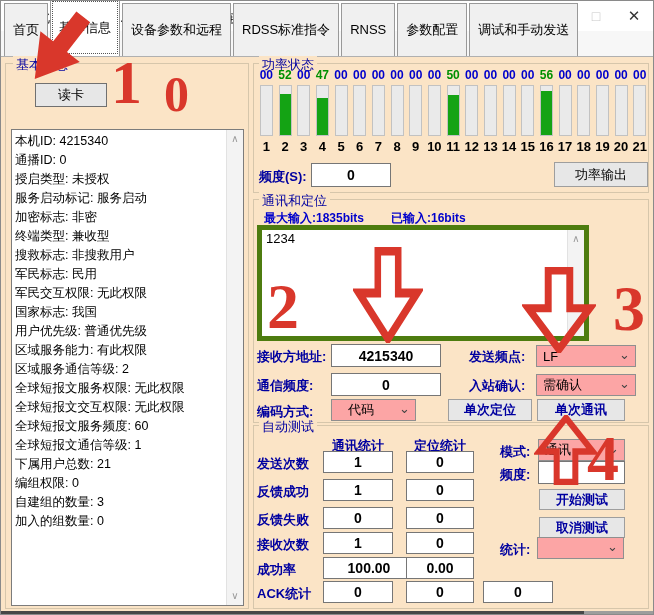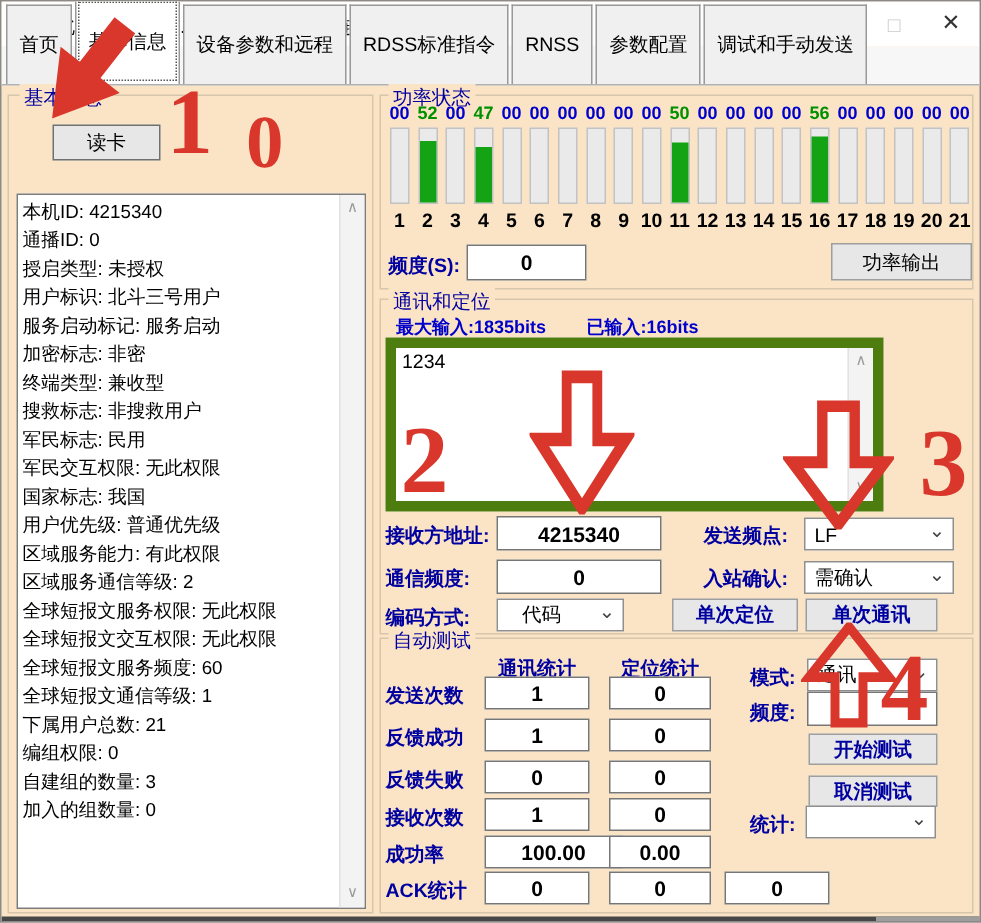--- a/index.html
+++ b/index.html
@@ -26,41 +26,41 @@
   
   .groupbox{position:absolute;border:1px solid #d6c6ab;box-sizing:border-box;}
   .grouplabel{position:absolute;font-size:13px;color:#0000a0;background:#fbe4c6;padding:0 3px;white-space:nowrap;}
   
   .btn{position:absolute;background:#e7e7e7;border:1px solid #9e9e9e;box-sizing:border-box;
        font-size:13px;color:#000;text-align:left;display:flex;align-items:center;justify-content:center;white-space:nowrap;}
   .btn.blue{color:#0000a0;font-weight:bold;}
   .inp{position:absolute;background:#fff;border:1px solid #767676;box-sizing:border-box;
        font-size:14px;font-weight:bold;color:#000;text-align:center;display:flex;align-items:center;justify-content:center;}
   .lbl{position:absolute;font-size:13px;font-weight:bold;color:#0000a0;white-space:nowrap;}
-  .dd{position:absolute;background:#ffffff;border:1px solid #8f8f8f;box-sizing:border-box;
+  .dd{position:absolute;background:#fca5a5;border:1px solid #8f8f8f;box-sizing:border-box;
       font-size:13px;color:#000;padding-left:6px;display:flex;align-items:center;}
   .chev{position:absolute;right:5px;top:50%;transform:translateY(-62%);color:#444;font-size:13px;}
   
   #info-list{position:absolute;left:10px;top:128px;width:233px;height:477px;background:#fff;
              border:1px solid #7c7c7c;box-sizing:border-box;overflow:hidden;}
   #info-list-items{position:absolute;left:3px;top:2px;right:17px;font-size:12.5px;color:#000;}
   .li{line-height:19px;white-space:nowrap;}
   .sbar{position:absolute;background:#f3f3f3;border-left:1px solid #e2e2e2;}
   .sarrow{position:absolute;left:0;width:100%;text-align:center;color:#9a9a9a;font-size:10px;line-height:14px;}
   
   #power-cols{position:absolute;left:256px;top:66px;width:392px;height:94px;display:flex;}
   .pcol{flex:1;display:flex;flex-direction:column;align-items:center;}
   .pval{font-size:12px;font-weight:bold;height:17px;line-height:17px;}
   .pval.zero{color:#0000cc}.pval.on{color:#009000}
   .pbar{width:13px;height:51px;background:#eaeaea;border:1px solid #c2c2c2;box-sizing:border-box;position:relative;margin-top:1px;}
   .pfill{position:absolute;left:0;bottom:0;width:100%;background:#14a314;}
   .pnum{font-size:13px;font-weight:bold;color:#000;margin-top:3px;}
   
   #msgbox{position:absolute;left:256px;top:224px;width:332px;height:116px;background:#fff;
-          border:7px solid #4d7c0f;box-sizing:border-box;}
+          border:5px solid #4d7c0f;box-sizing:border-box;}
   #msgtext{position:absolute;left:4px;top:1px;font-size:13px;color:#000;}
   .bluebold{position:absolute;font-size:12px;font-weight:bold;color:#0000cc;white-space:nowrap;}
   
   .slbl{position:absolute;font-size:13px;font-weight:bold;color:#0000a0;white-space:nowrap;}
   .shdr{position:absolute;font-size:13px;font-weight:bold;color:#0000a0;text-align:center;}
   .sbox{position:absolute;height:22px;background:#fff;border:1px solid #767676;box-sizing:border-box;
         font-size:14px;font-weight:bold;display:flex;align-items:center;justify-content:center;}
   
   .rednum{position:absolute;color:#d9372b;font-family:"Liberation Serif","DejaVu Serif",serif;
           font-weight:bold;line-height:1;z-index:30;}
@@ -95,21 +95,20 @@
 
   <div class="groupbox" style="left:4px;top:62px;width:244px;height:546px;"></div>
   <span class="grouplabel" style="left:12px;top:55px;">基本信息</span>
   <div class="btn" style="left:34px;top:82px;width:72px;height:24px;border-color:#707070;">读卡</div>
 
   <div id="info-list">
     <div id="info-list-items">
         <div class="li">本机ID: 4215340</div>
         <div class="li">通播ID: 0</div>
         <div class="li">授启类型: 未授权</div>
-        <div class="li">用户标识: 北斗三号用户</div>
         <div class="li">服务启动标记: 服务启动</div>
         <div class="li">加密标志: 非密</div>
         <div class="li">终端类型: 兼收型</div>
         <div class="li">搜救标志: 非搜救用户</div>
         <div class="li">军民标志: 民用</div>
         <div class="li">军民交互权限: 无此权限</div>
         <div class="li">国家标志: 我国</div>
         <div class="li">用户优先级: 普通优先级</div>
         <div class="li">区域服务能力: 有此权限</div>
         <div class="li">区域服务通信等级: 2</div>

